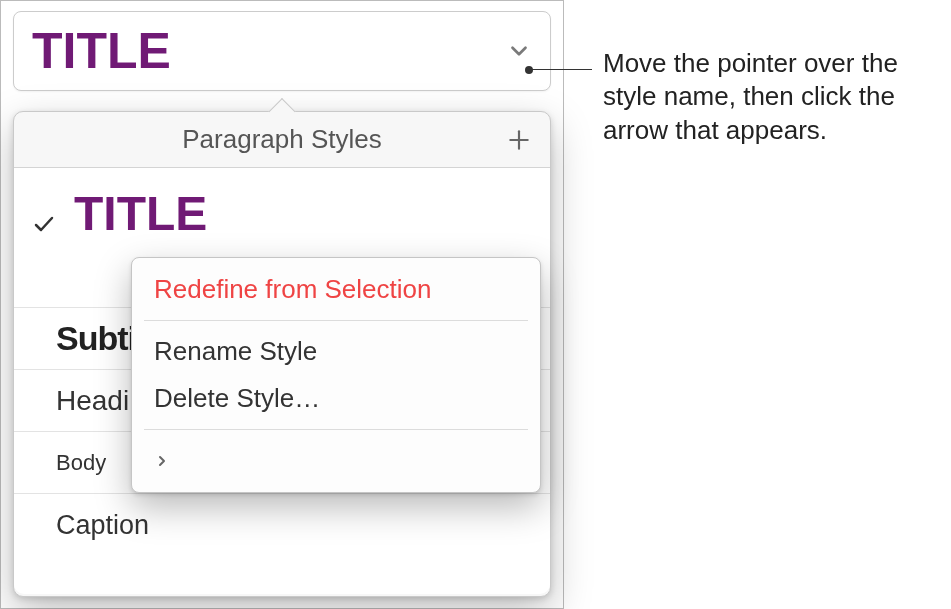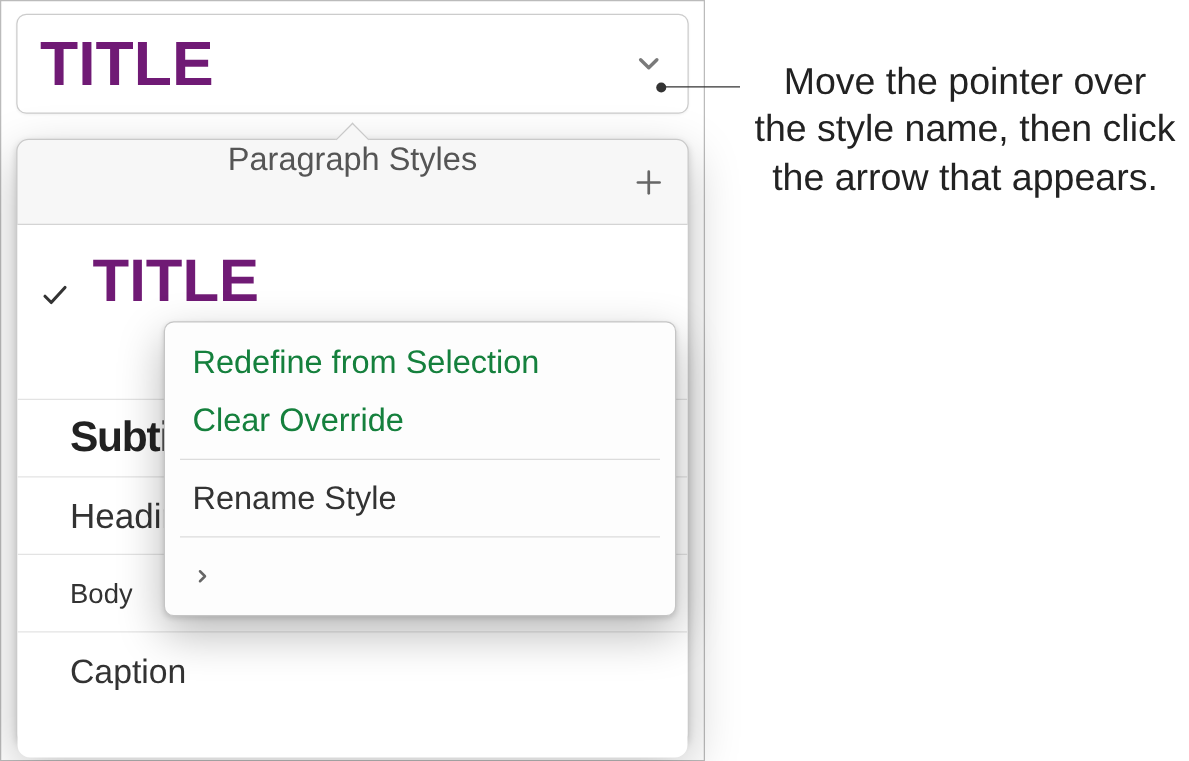--- a/index.html
+++ b/index.html
@@ -78,22 +78,23 @@
       left: 50%;
       transform: translateX(-50%) rotate(45deg);
       width: 18px;
       height: 18px;
       background: #f7f7f7;
       border-left: 1px solid #c9c9c9;
       border-top: 1px solid #c9c9c9;
     }
     .popover-header {
       display: flex;
+      align-items: center;
       justify-content: center;
-      height: 68px;
+      height: 56px;
       border-bottom: 1px solid #d4d4d4;
       position: relative;
       font-size: 26px;
       font-weight: 500;
       color: #555;
     }
     .plus-btn {
       position: absolute;
       right: 14px;
       top: 50%;
@@ -170,21 +171,21 @@
     }
     .menu-item {
       padding: 8px 22px;
       font-size: 26px;
       color: #333;
       display: flex;
       align-items: center;
       justify-content: space-between;
     }
     .menu-item.disabled {
-      color: #15803d;
+      color: #ef4444;
     }
     .menu-separator {
       height: 1px;
       background: #dcdcdc;
       margin: 7px 12px;
     }
     .menu-chevron {
       color: #666;
     }
     .menu-chevron svg { width: 16px; height: 16px; }
@@ -206,25 +207,24 @@
       width: 8px;
       height: 8px;
       background: #333;
       border-radius: 50%;
     }
     .callout-text {
       position: absolute;
       top: 47px;
       left: 603px;
       width: 338px;
-      font-size: 30px;
+      font-size: 26px;
       line-height: 1.28;
       color: #222;
       z-index: 60;
-      text-align: center;
     }
     
     .style-row .truncated {
       white-space: nowrap;
       overflow: hidden;
     }
     
     .styles-list { overflow: hidden; border-radius: 0 0 10px 10px; }
     .popover { 
       height: 486px; 
@@ -285,26 +285,26 @@
         <span class="caption-text truncated" style="margin-left:-18px;">Caption</span>
       </div>
 
     </div>
   </div>
 
   <div class="context-menu">
     <div class="menu-item disabled">
       <span>Redefine from Selection</span>
     </div>
-    <div class="menu-item disabled">
-      <span>Clear Override</span>
-    </div>
     <div class="menu-separator"></div>
     <div class="menu-item">
       <span>Rename Style</span>
+    </div>
+    <div class="menu-item">
+      <span>Delete Style…</span>
     </div>
     <div class="menu-separator"></div>
     <div class="menu-item">
       <span class="menu-chevron">
         <svg viewBox="0 0 24 24" fill="none" stroke="currentColor" stroke-width="3" stroke-linecap="round" stroke-linejoin="round">
             <polyline points="9 6 15 12 9 18"></polyline>
           </svg>
       </span>
     </div>
   </div>

